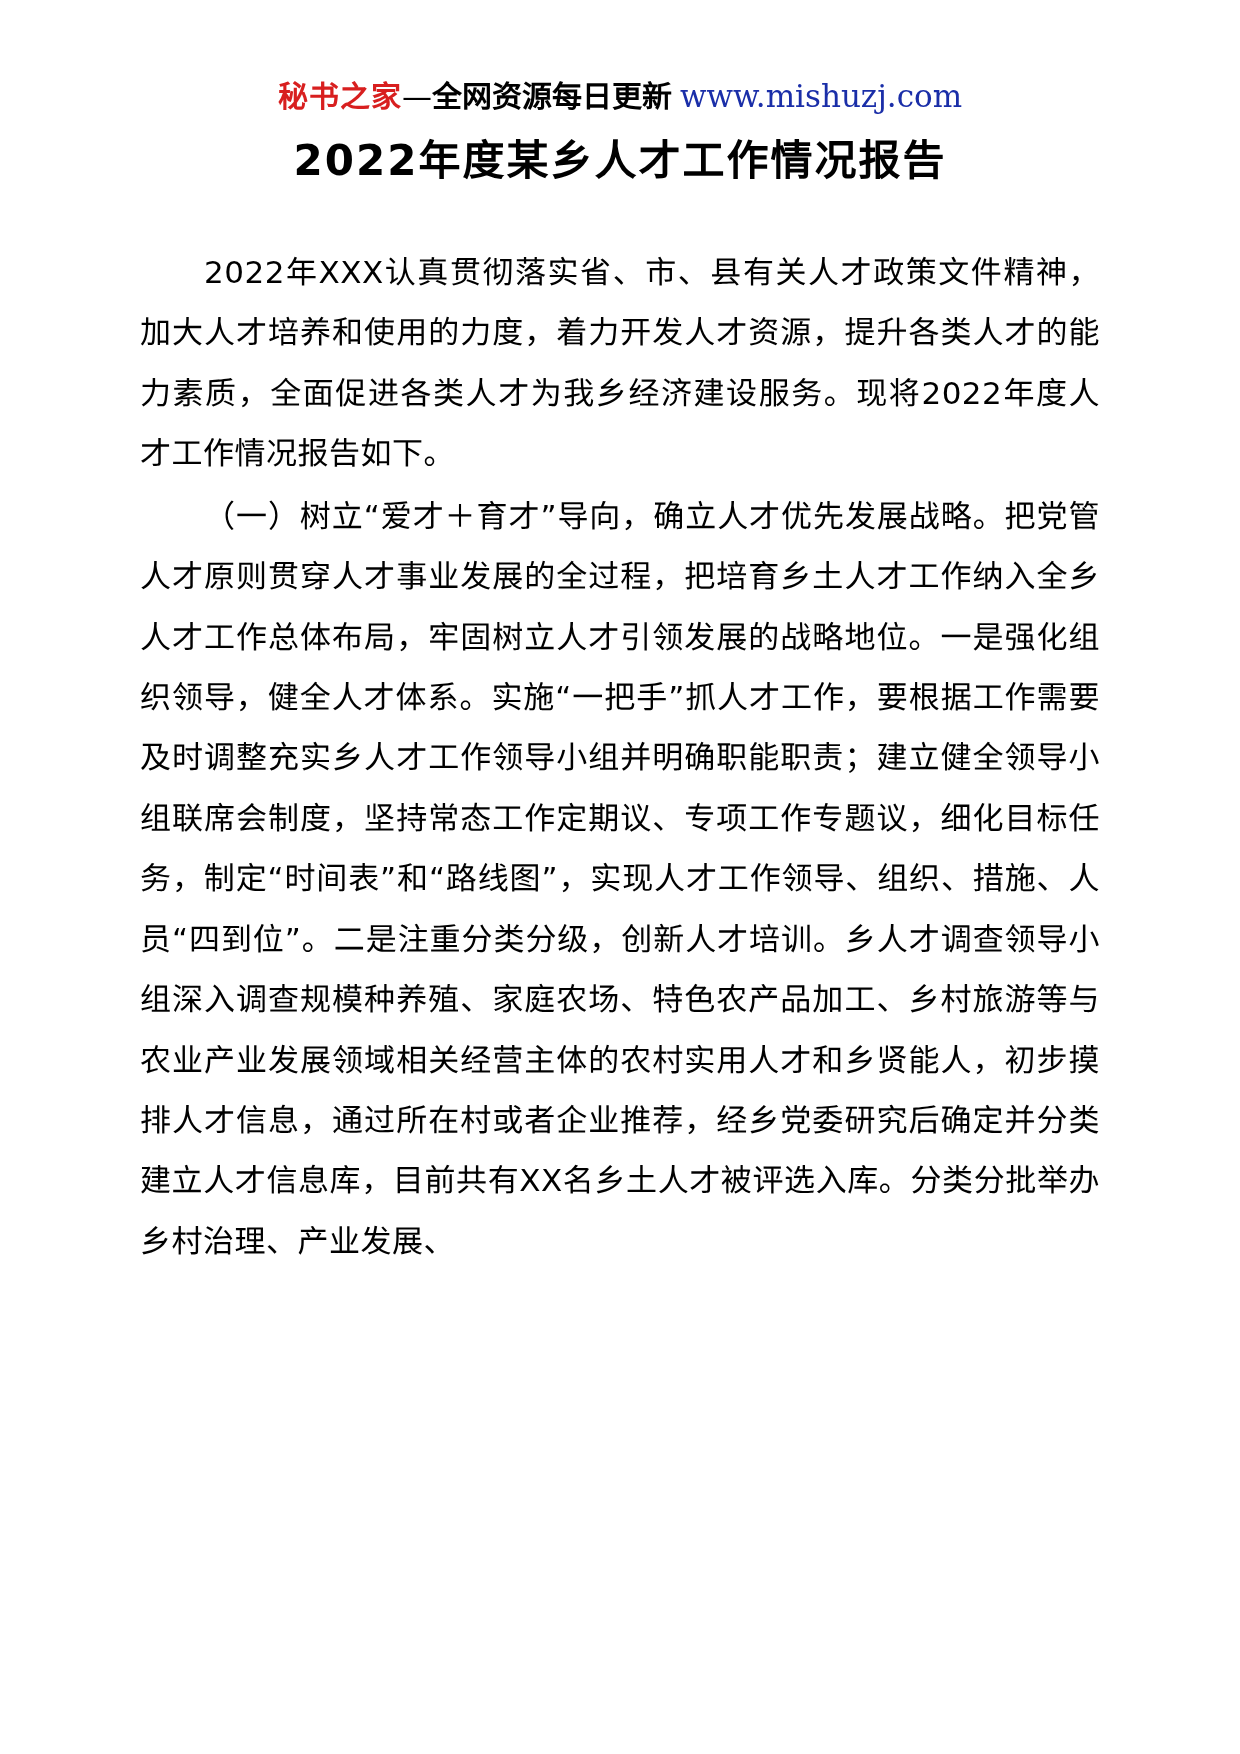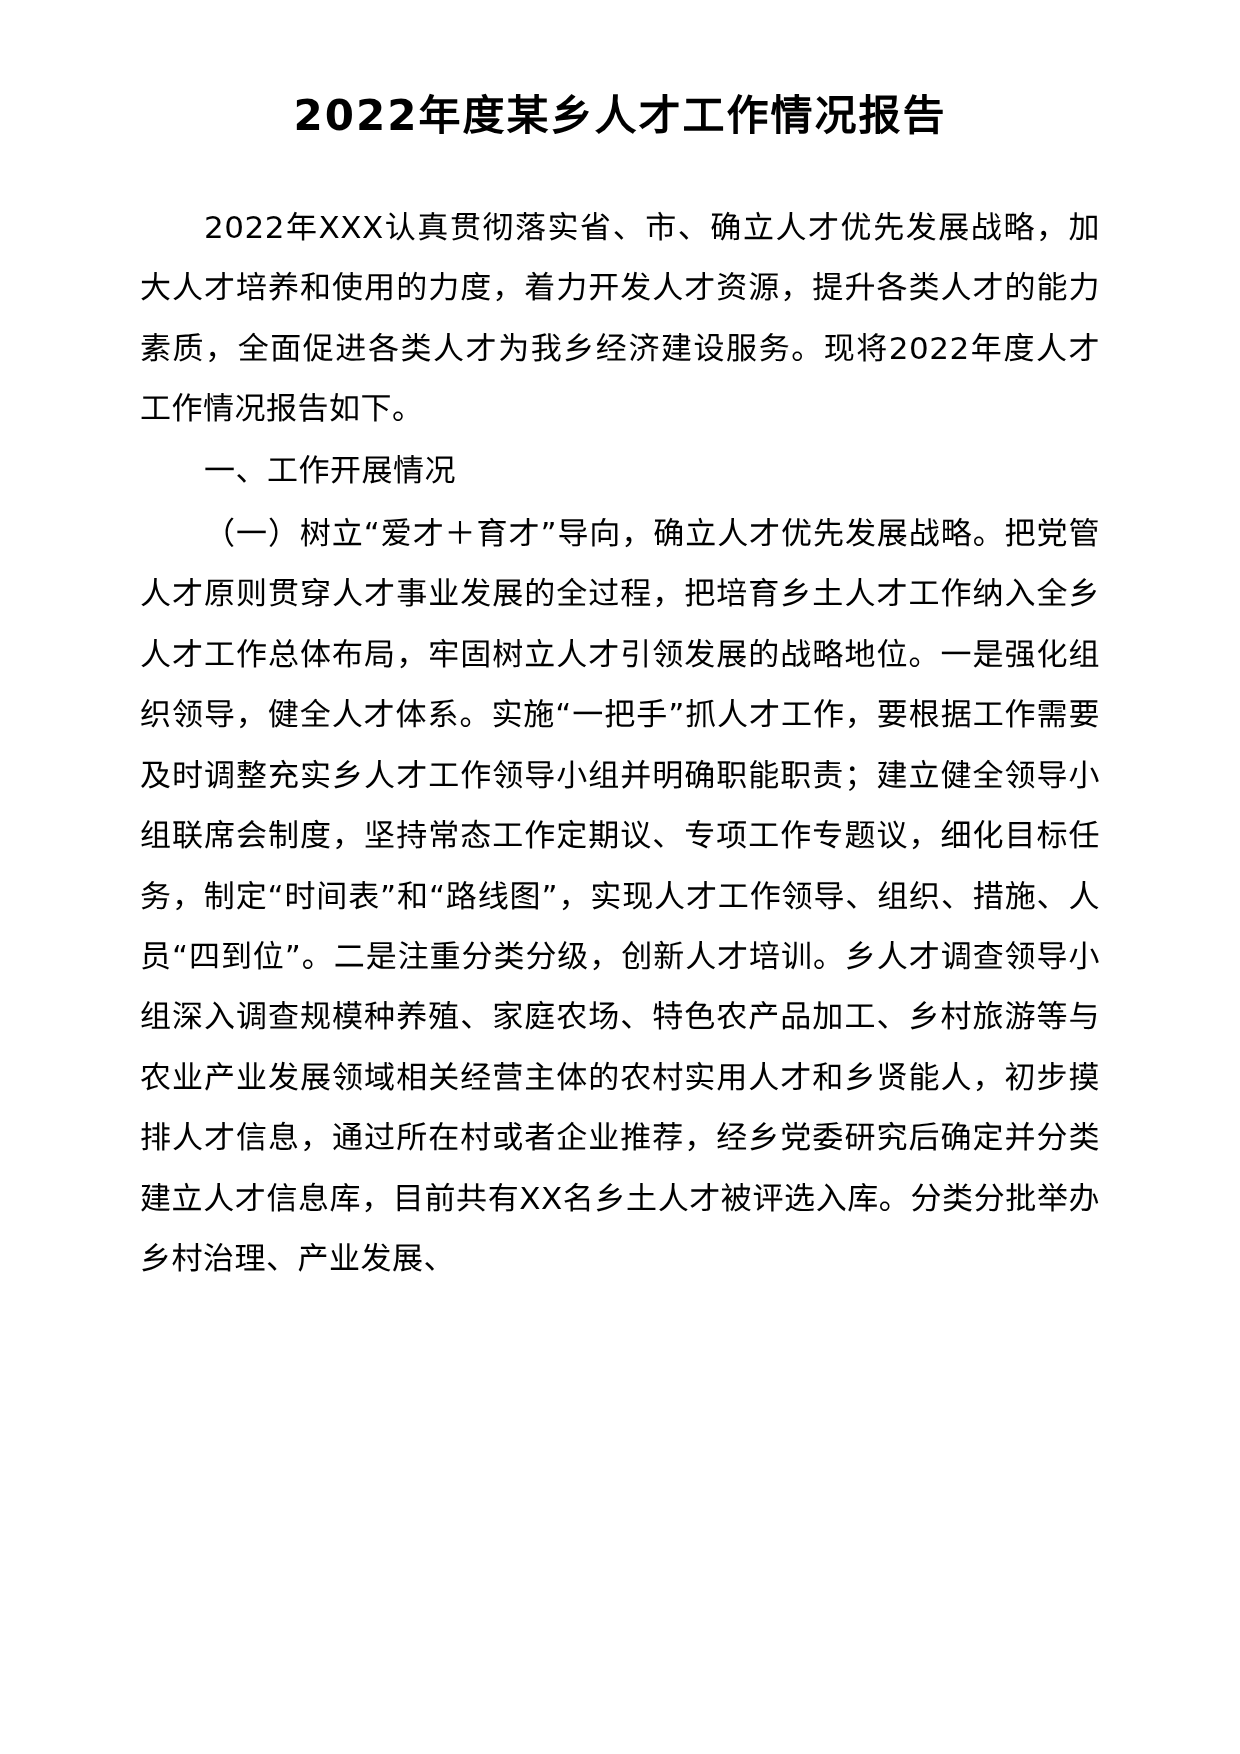--- a/index.html
+++ b/index.html
@@ -68,20 +68,25 @@
   }
   .para.indent {
     text-indent: 64px;
   }
 </style>
 </head>
 <body>
 
 <div class="page">
 
+  <div class="watermark">
+    <span class="brand">秘书之家</span>
+      <span class="dash">—</span>
+      <span class="tagline">全网资源每日更新</span>
+      <span class="url">www.mishuzj.com</span>
+  </div>
 
   <h1 class="doc-title">2022年度某乡人才工作情况报告</h1>
 
-  <p class="para indent">2022年XXX认真贯彻落实省、市、确立人才优先发展战略，加大人才培养和使用的力度，着力开发人才资源，提升各类人才的能力素质，全面促进各类人才为我乡经济建设服务。现将2022年度人才工作情况报告如下。</p>
-  <p class="para indent">一、工作开展情况</p>
+  <p class="para indent">2022年XXX认真贯彻落实省、市、县有关人才政策文件精神，加大人才培养和使用的力度，着力开发人才资源，提升各类人才的能力素质，全面促进各类人才为我乡经济建设服务。现将2022年度人才工作情况报告如下。</p>
   <p class="para indent">（一）树立“爱才＋育才”导向，确立人才优先发展战略。把党管人才原则贯穿人才事业发展的全过程，把培育乡土人才工作纳入全乡人才工作总体布局，牢固树立人才引领发展的战略地位。一是强化组织领导，健全人才体系。实施“一把手”抓人才工作，要根据工作需要及时调整充实乡人才工作领导小组并明确职能职责；建立健全领导小组联席会制度，坚持常态工作定期议、专项工作专题议，细化目标任务，制定“时间表”和“路线图”，实现人才工作领导、组织、措施、人员“四到位”。二是注重分类分级，创新人才培训。乡人才调查领导小组深入调查规模种养殖、家庭农场、特色农产品加工、乡村旅游等与农业产业发展领域相关经营主体的农村实用人才和乡贤能人，初步摸排人才信息，通过所在村或者企业推荐，经乡党委研究后确定并分类建立人才信息库，目前共有XX名乡土人才被评选入库。分类分批举办乡村治理、产业发展、</p>
 
 </div>
 
 </body></html>

